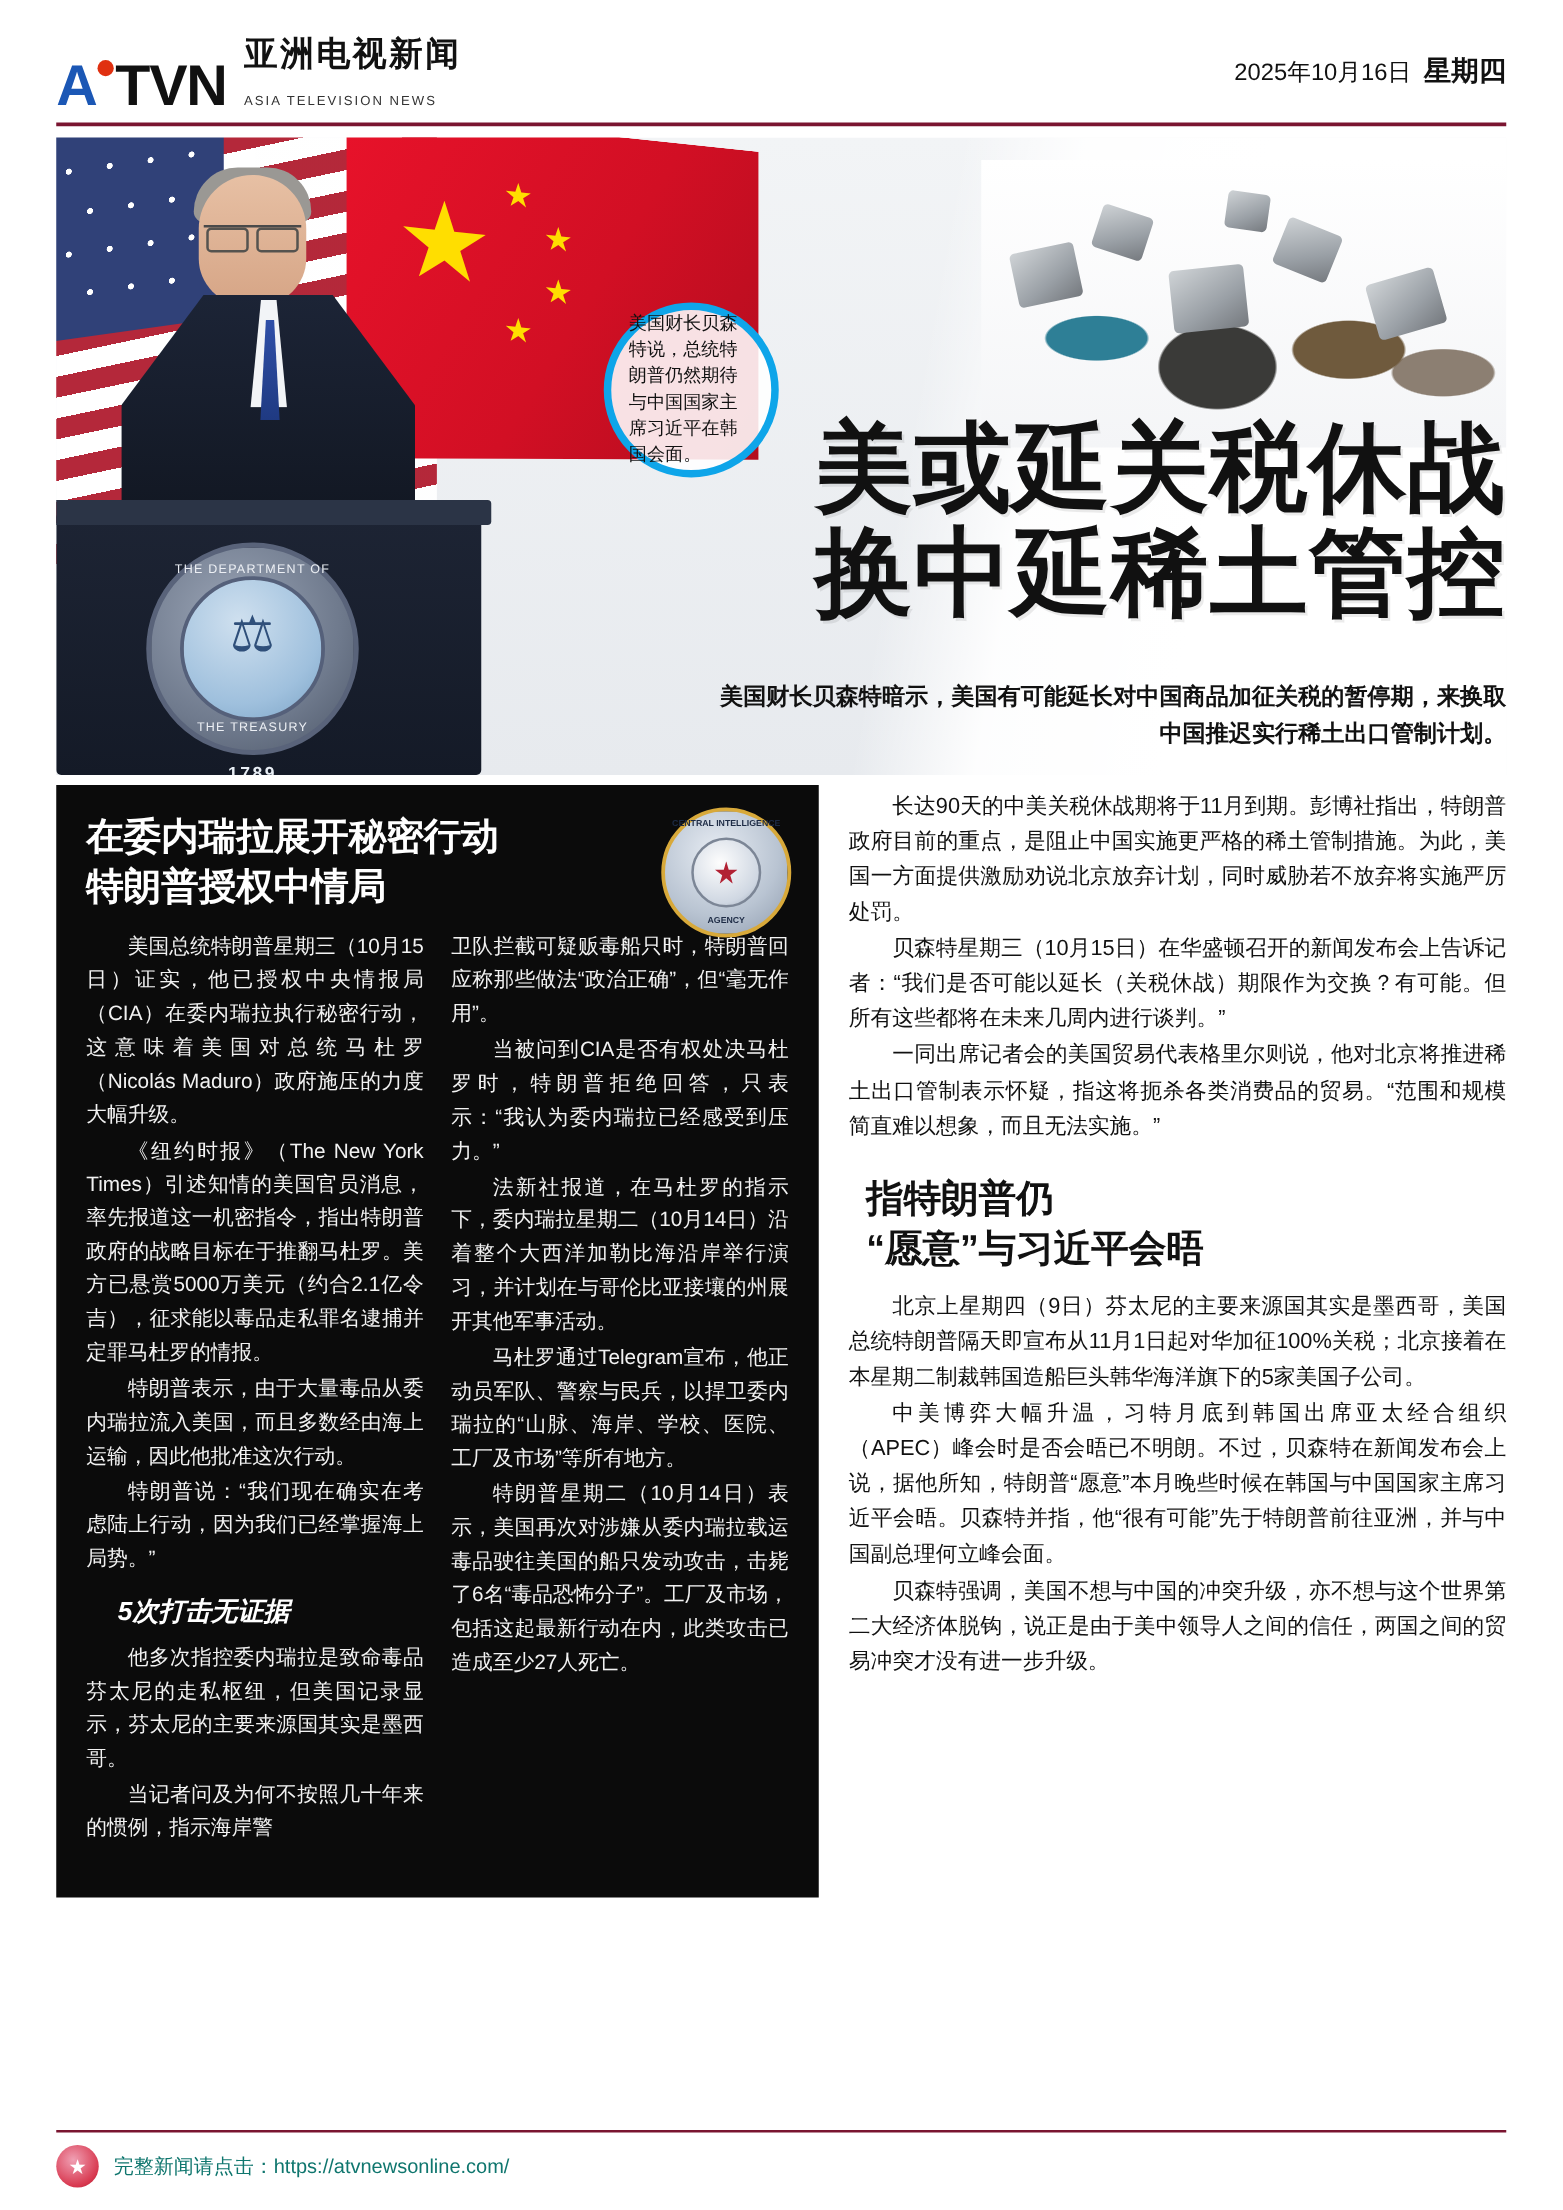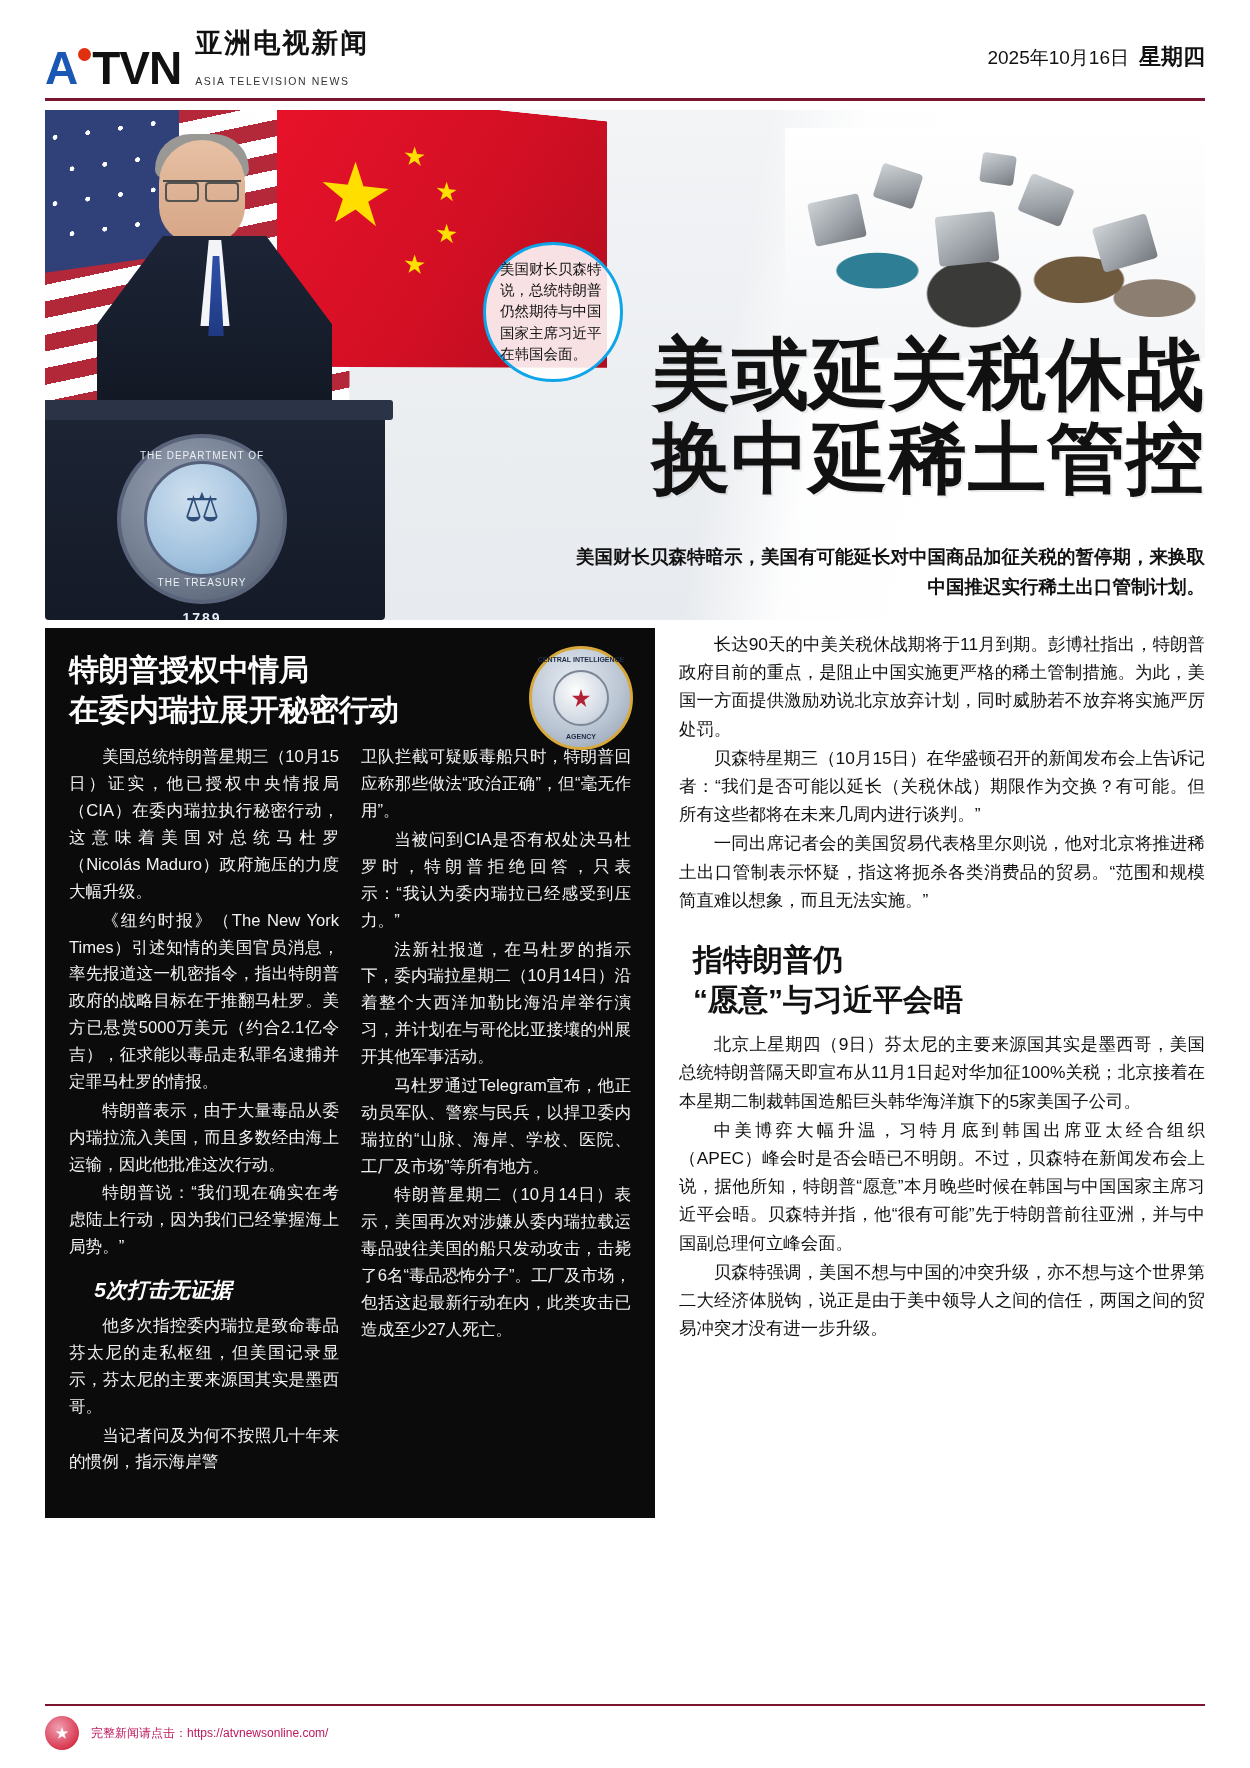--- a/index.html
+++ b/index.html
@@ -269,21 +269,21 @@
   .rock.r4 { left: 238px; top: 52px; width: 46px; height: 40px; transform: rotate(22deg); }
   .rock.r5 { left: 312px; top: 92px; width: 56px; height: 46px; transform: rotate(-16deg); }
   .rock.r6 { left: 196px; top: 26px; width: 34px; height: 30px; transform: rotate(8deg); }
 
   .callout {
     position: absolute;
     left: 438px; top: 132px;
     width: 140px; height: 140px;
     border-radius: 50%;
     background: rgba(255,255,255,0.88);
-    border: 3px solid #0ea5e9;
+    border: 6px solid #0ea5e9;
     display: flex; align-items: center; justify-content: center;
     padding: 14px;
   }
   .callout p {
     margin: 0;
     font-size: 14.5px;
     line-height: 1.45;
     color: #111;
     text-align: left;
   }
@@ -411,21 +411,21 @@
     left: 45px; right: 45px; bottom: 18px;
   }
   .footer-rule { height: 2px; background: #7a1530; margin-bottom: 10px; }
   .footer-row { display: flex; align-items: center; gap: 12px; }
   .footer-logo {
     width: 34px; height: 34px; border-radius: 50%;
     background: radial-gradient(circle at 40% 35%, #f0a0b4 0%, #d8384f 70%, #a5172c 100%);
     display: flex; align-items: center; justify-content: center;
     color: #fff; font-size: 14px; font-weight: bold;
   }
-  .footer-text { font-size: 12px; color: #be185d; }
+  .footer-text { font-size: 16px; color: #0f766e; }
 </style>
 </head>
 <body>
 
 <div class="page">
 
   <div class="masthead">
     <div class="brand">
       <div class="logo-mark">
         <span class="logo-a">A</span>
@@ -504,22 +504,22 @@
     <div class="dark-panel">
       <div class="cia-badge">
         <div class="cia-ring-text">
           <span class="t">CENTRAL INTELLIGENCE</span>
           <span class="b">AGENCY</span>
         </div>
         <div class="cia-badge-inner"></div>
       </div>
 
       <div class="panel-title">
+        <div>在委内瑞拉展开秘密行动</div>
         <div>特朗普授权中情局</div>
-        <div>在委内瑞拉展开秘密行动</div>
       </div>
 
       <div class="panel-cols">
         <div class="panel-col">
           <p>美国总统特朗普星期三（10月15日）证实，他已授权中央情报局（CIA）在委内瑞拉执行秘密行动，这意味着美国对总统马杜罗（Nicolás Maduro）政府施压的力度大幅升级。</p>
           <p>《纽约时报》（The New York Times）引述知情的美国官员消息，率先报道这一机密指令，指出特朗普政府的战略目标在于推翻马杜罗。美方已悬赏5000万美元（约合2.1亿令吉），征求能以毒品走私罪名逮捕并定罪马杜罗的情报。</p>
           <p>特朗普表示，由于大量毒品从委内瑞拉流入美国，而且多数经由海上运输，因此他批准这次行动。</p>
           <p>特朗普说：“我们现在确实在考虑陆上行动，因为我们已经掌握海上局势。”</p>
           <div class="sub-head">5次打击无证据</div>
           <p>他多次指控委内瑞拉是致命毒品芬太尼的走私枢纽，但美国记录显示，芬太尼的主要来源国其实是墨西哥。</p>

